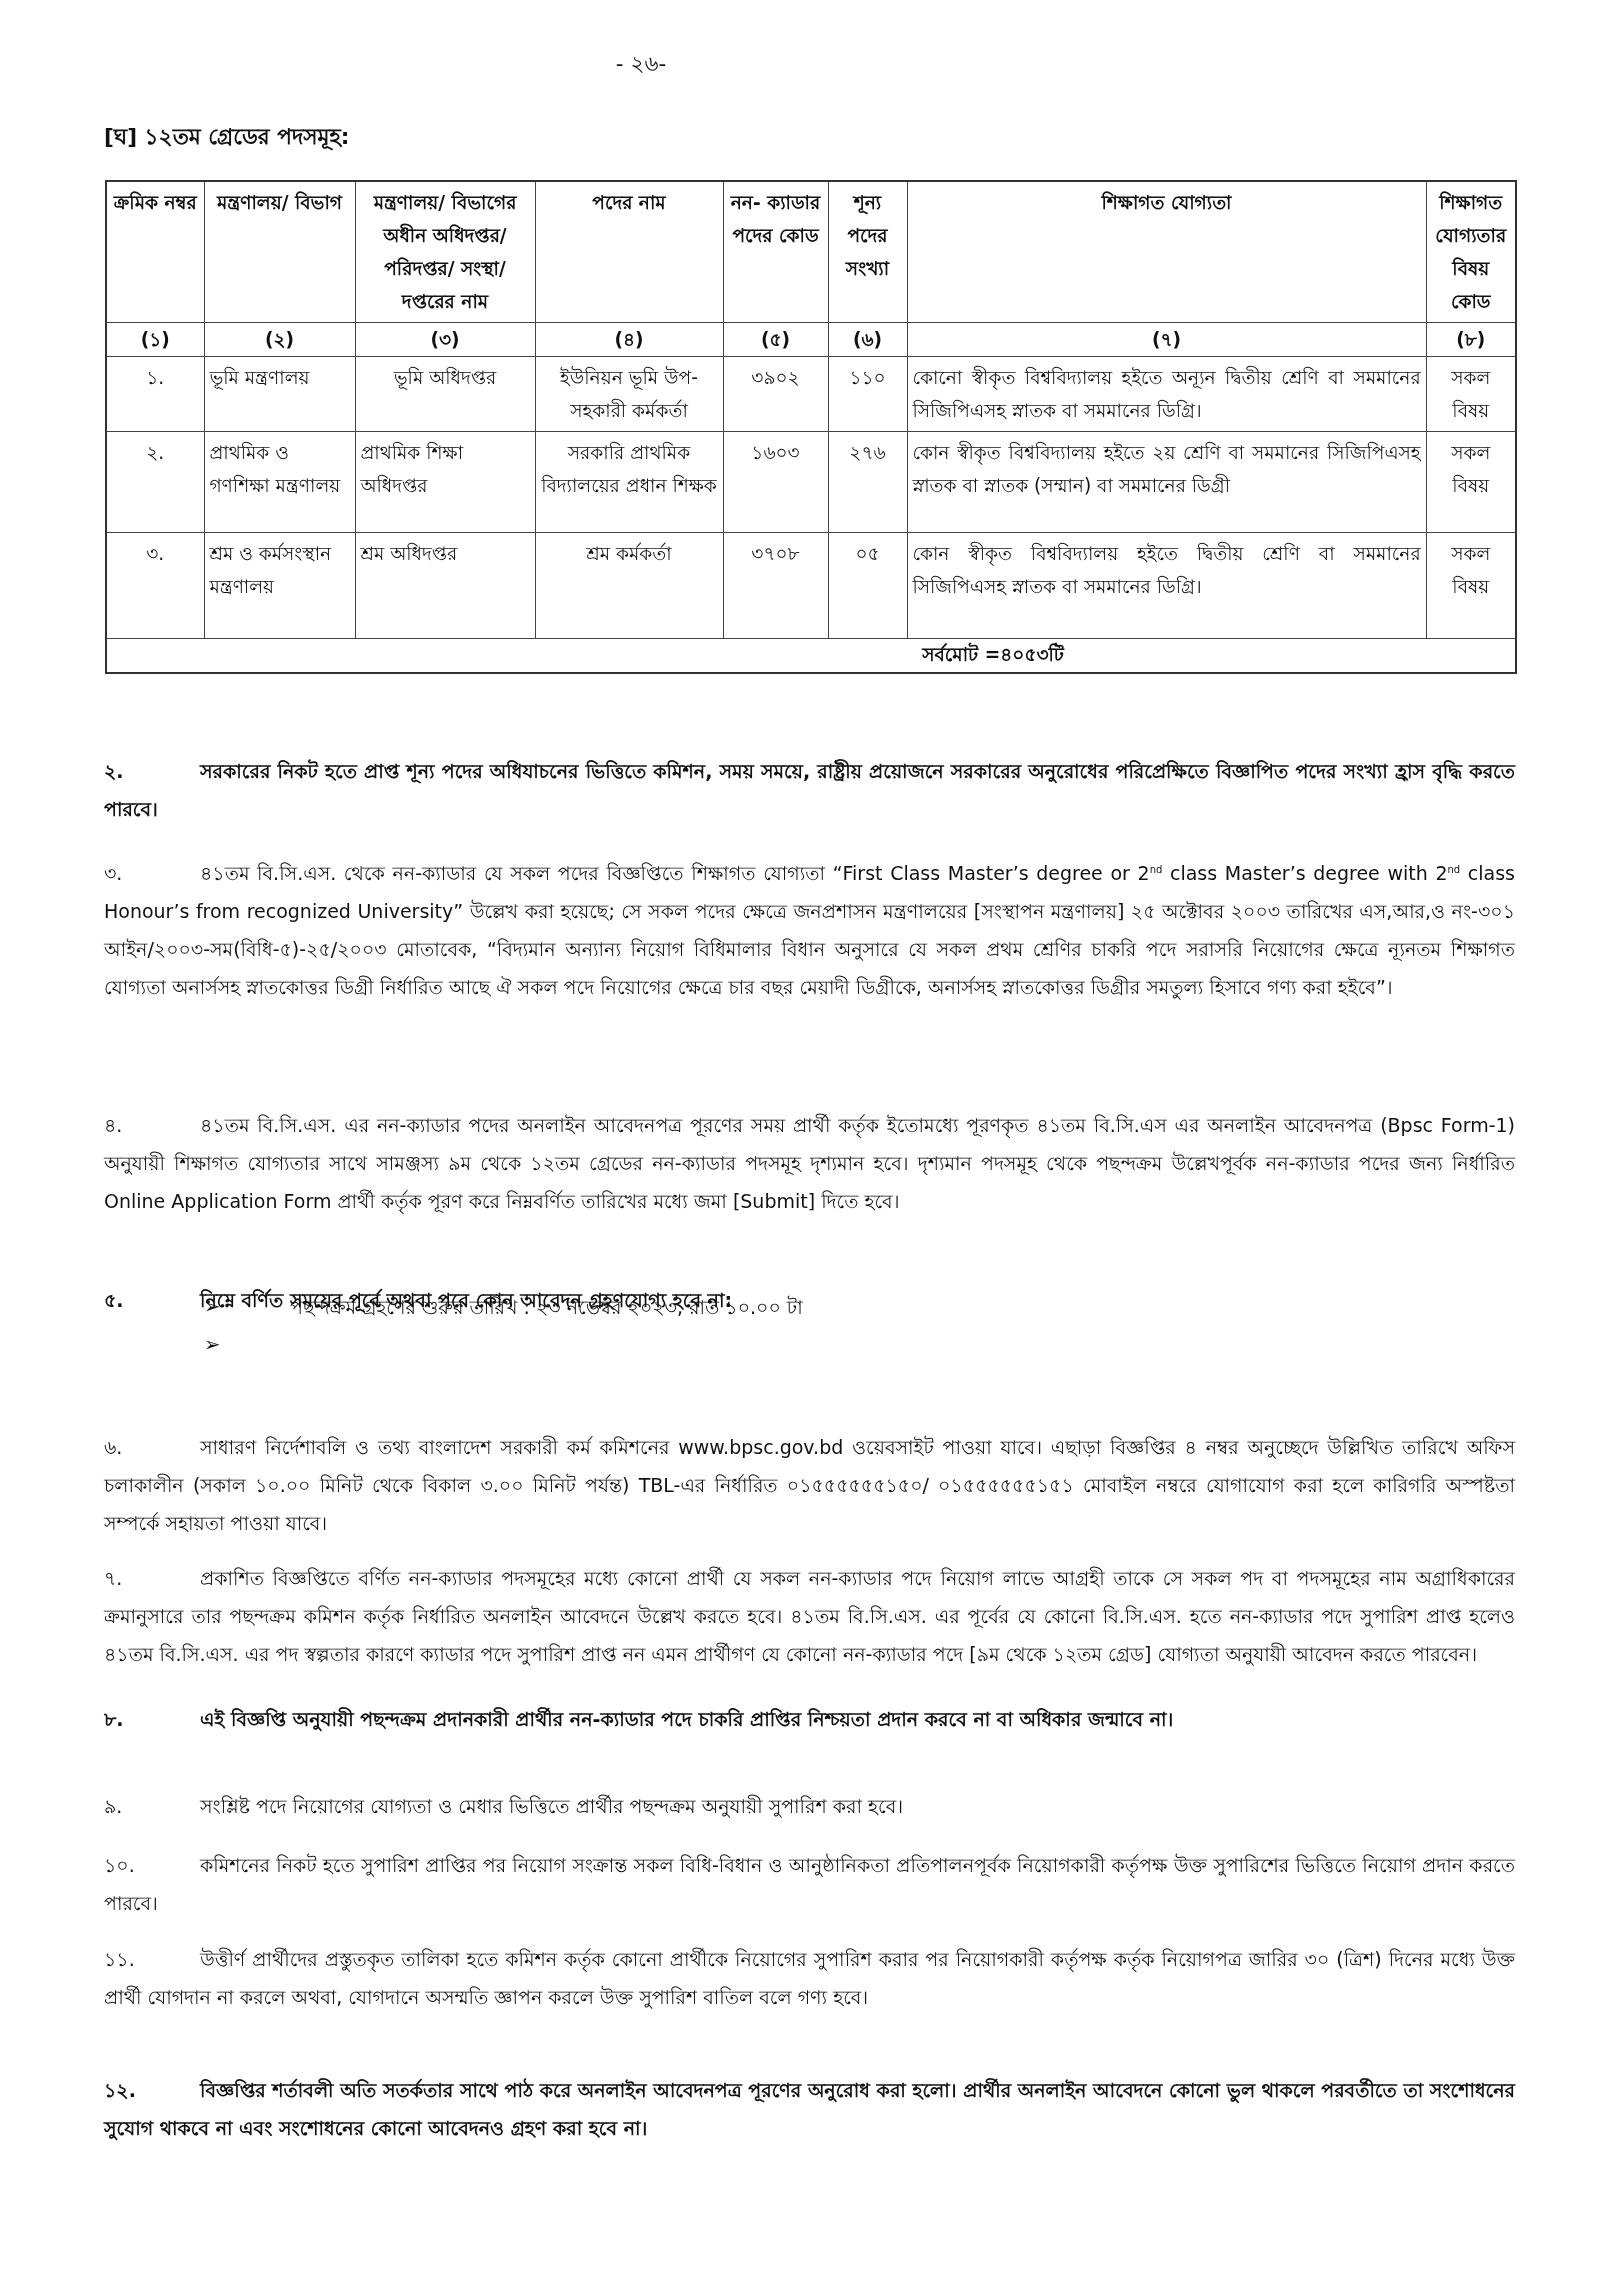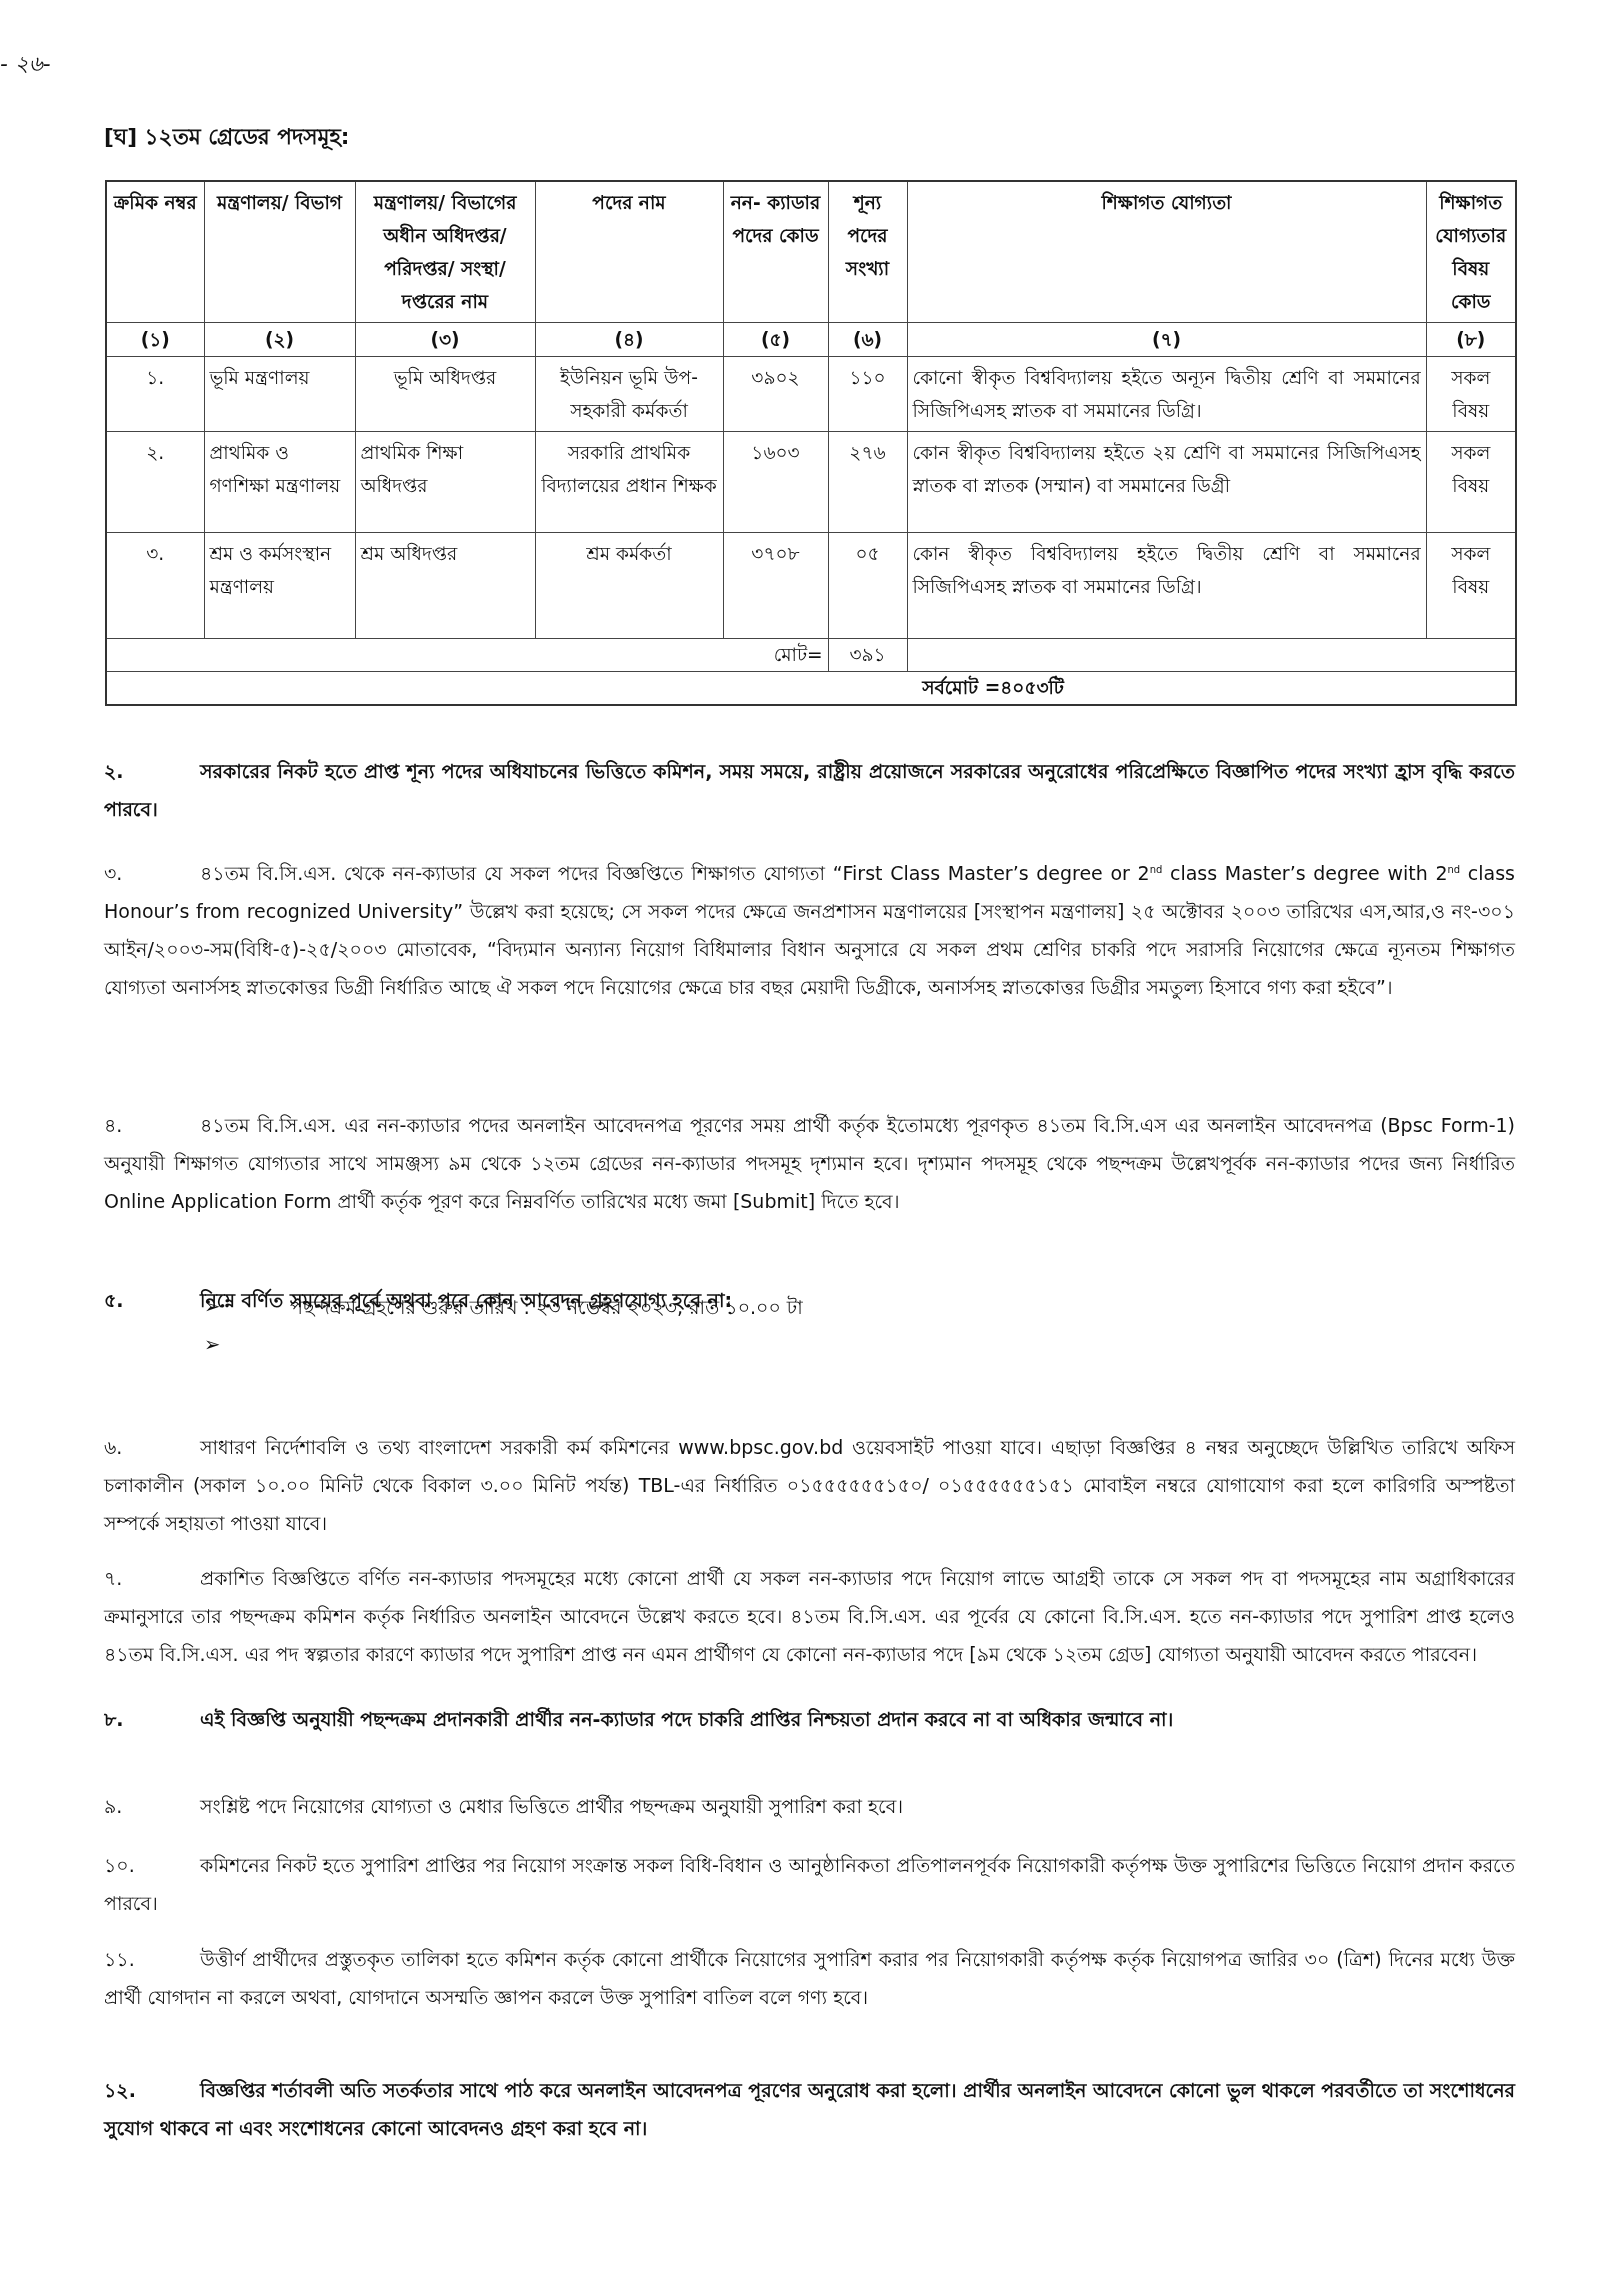--- a/index.html
+++ b/index.html
@@ -2,23 +2,22 @@
 <html><head>
 <meta charset="utf-8">
 <style>
   html, body { margin:0; padding:0; background:#ffffff; }
   body {
     width:1621px; height:2292px; position:relative; overflow:hidden;
     font-family: "DejaVu Sans", "Liberation Sans", sans-serif;
     color:#111111;
   }
   .page-num {
-    position:absolute; top:47px; left:0; width:1282px; text-align:left;
+    position:absolute; top:47px; left:0; width:1282px; text-align:center;
     font-size:21.6px;
-    font-style:italic;
   }
   .section-title {
     position:absolute; top:120px; left:104px; font-size:21.6px; font-weight:bold;
   }
   table.posts {
     position:absolute; top:172px; left:105px; width:1411px;
     border-collapse:collapse; table-layout:fixed; font-size:18.6px;
     border:2px solid #333;
     margin-top:8px;
   }
@@ -115,25 +114,20 @@
     <tr class="r3">
       <td class="center">৩.</td>
       <td class="left">শ্রম ও কর্মসংস্থান মন্ত্রণালয়</td>
       <td class="left">শ্রম অধিদপ্তর</td>
       <td class="center">শ্রম কর্মকর্তা</td>
       <td class="center">৩৭০৮</td>
       <td class="center">০৫</td>
       <td class="justify">কোন স্বীকৃত বিশ্ববিদ্যালয় হইতে দ্বিতীয় শ্রেণি বা সমমানের সিজিপিএসহ স্নাতক বা সমমানের ডিগ্রি।</td>
       <td class="center">সকল বিষয়</td>
     </tr>
-    <tr class="total">
-      <td colspan="5" style="text-align:right;">মোট=</td>
-      <td class="center">৩৯১</td>
-      <td colspan="2"></td>
-    </tr>
     <tr class="grand">
       <td colspan="8">সর্বমোট =৪০৫৩টি</td>
     </tr>
   </tbody>
 </table>
 
 <div class="para bold" style="top:708px;">
   <span class="num">২.</span><span>সরকারের নিকট হতে প্রাপ্ত শূন্য পদের অধিযাচনের ভিত্তিতে কমিশন, সময় সময়ে, রাষ্ট্রীয় প্রয়োজনে সরকারের অনুরোধের পরিপ্রেক্ষিতে বিজ্ঞাপিত পদের সংখ্যা হ্রাস বৃদ্ধি করতে পারবে।</span>
 </div>
 

